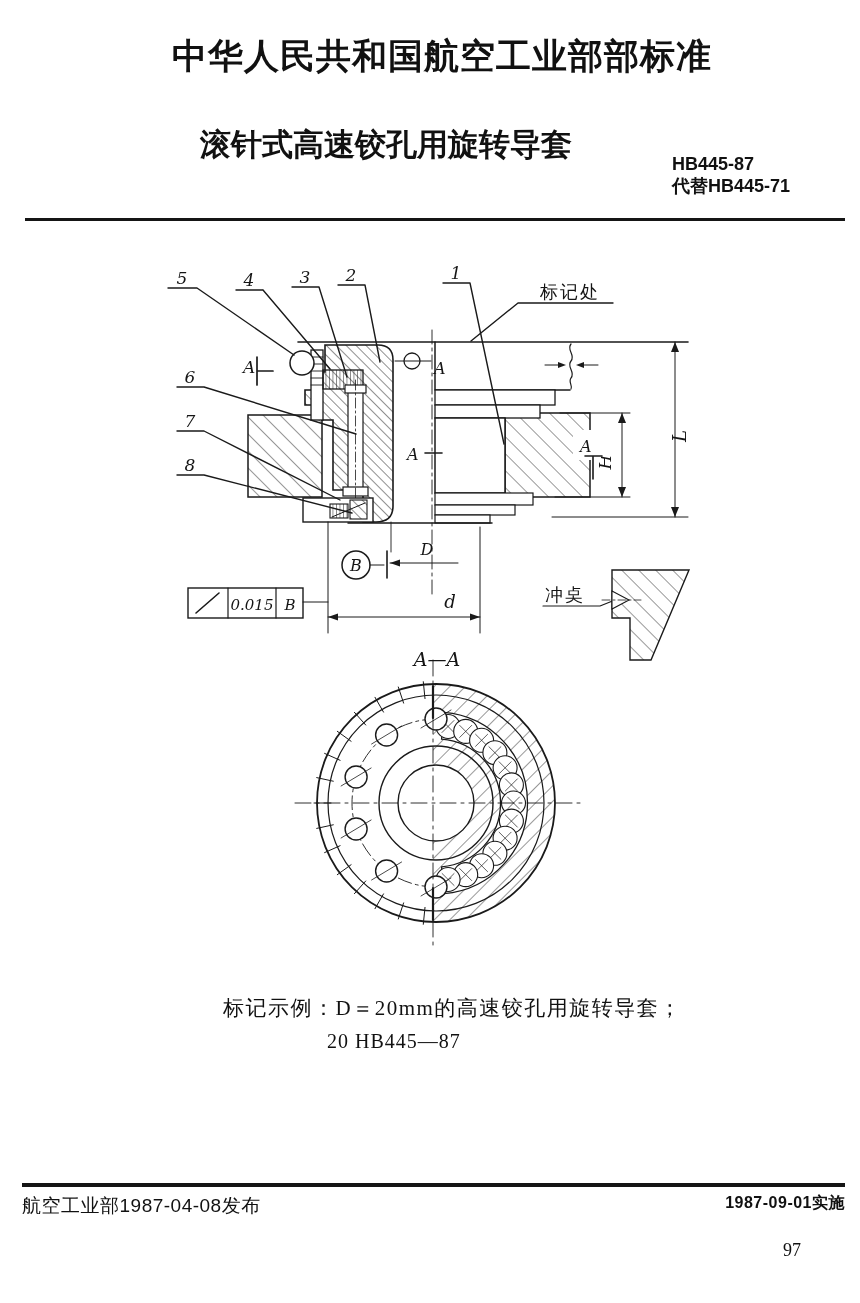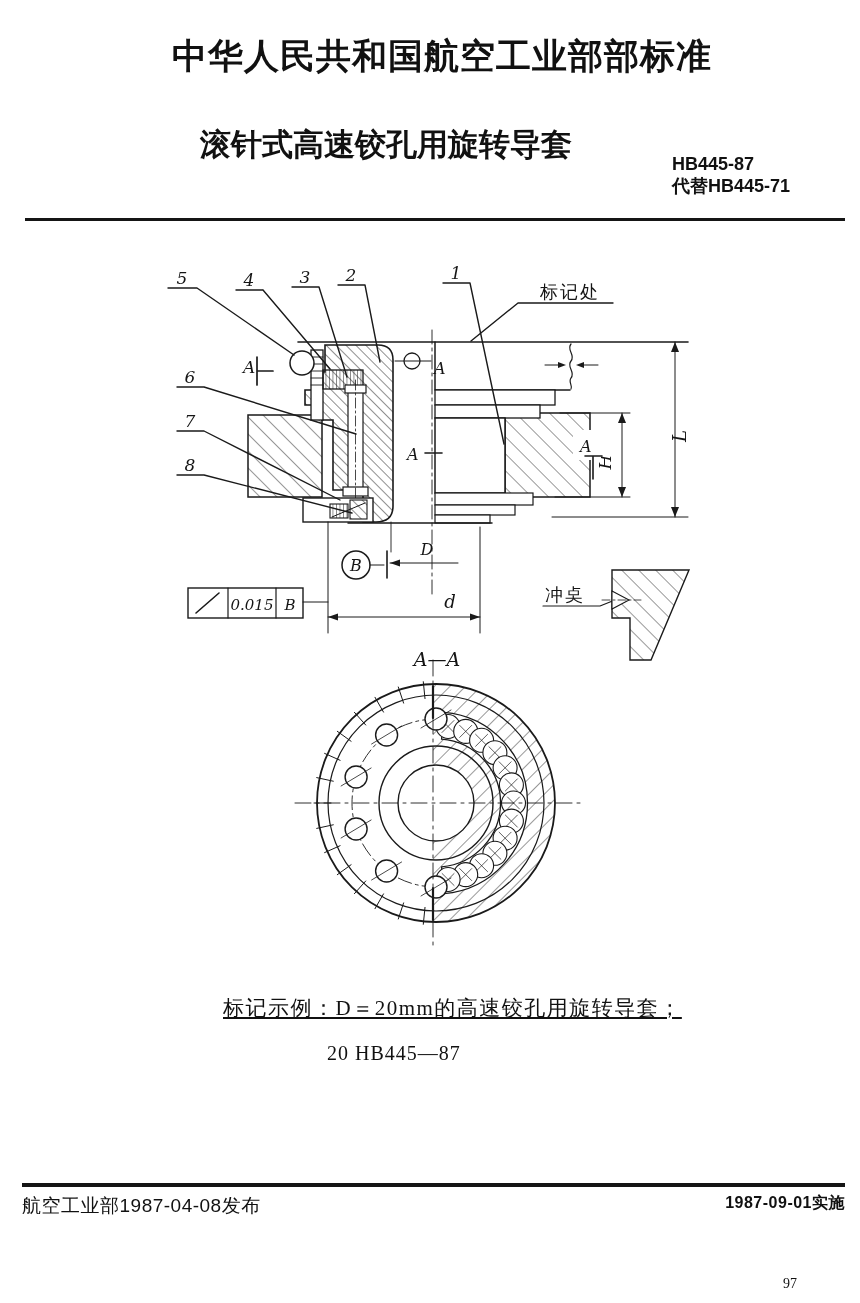--- a/index.html
+++ b/index.html
@@ -4,25 +4,25 @@
 <style>
   html,body{margin:0;padding:0;}
   body{width:860px;height:1303px;background:#fff;position:relative;
        font-family:"Liberation Sans",sans-serif;color:#111;overflow:hidden;}
   .abs{position:absolute;}
   .org-title{left:172px;top:33px;font-size:35px;font-weight:700;letter-spacing:1px;white-space:nowrap;}
   .doc-title{left:200px;top:124px;font-size:31px;font-weight:700;letter-spacing:0px;white-space:nowrap;}
   .std-block{right:70px;top:153px;font-size:18px;font-weight:700;line-height:22px;white-space:nowrap;}
   .rule-top{left:25px;top:218px;width:820px;height:3px;background:#151515;}
   .rule-bottom{left:22px;top:1183px;width:823px;height:4px;background:#151515;}
-  .example1{left:223px;top:994px;font-size:21px;font-family:"Liberation Serif",serif;letter-spacing:1.5px;white-space:nowrap;text-decoration:underline;}
-  .example2{left:327px;top:1030px;font-size:20px;font-family:"Liberation Serif",serif;letter-spacing:1px;white-space:nowrap;margin-top:12px;}
+  .example1{left:223px;top:994px;font-size:21px;font-family:"Liberation Serif",serif;letter-spacing:1.5px;white-space:nowrap;}
+  .example2{left:327px;top:1030px;font-size:20px;font-family:"Liberation Serif",serif;letter-spacing:1px;white-space:nowrap;}
   .footer-issued{left:22px;top:1193px;font-size:19px;font-weight:400;letter-spacing:0.5px;white-space:nowrap;}
   .footer-effective{right:15px;top:1193px;font-size:16px;font-weight:700;letter-spacing:0.5px;white-space:nowrap;}
-  .page-num{left:783px;top:1276px;font-size:14px;font-family:"Liberation Serif",serif;}
+  .page-num{left:783px;top:1240px;font-size:18px;font-family:"Liberation Serif",serif;}
   svg text{fill:#151515;}
   .dwg-it{font-family:"DejaVu Serif",serif;font-style:italic;}
   .dwg-cjk{font-family:"Liberation Sans",sans-serif;letter-spacing:2px;}
 </style>
 </head>
 <body>
 
 <div class="abs org-title">中华人民共和国航空工业部部标准</div>
 <div class="abs doc-title">滚针式高速铰孔用旋转导套</div>
 <div class="abs std-block">

